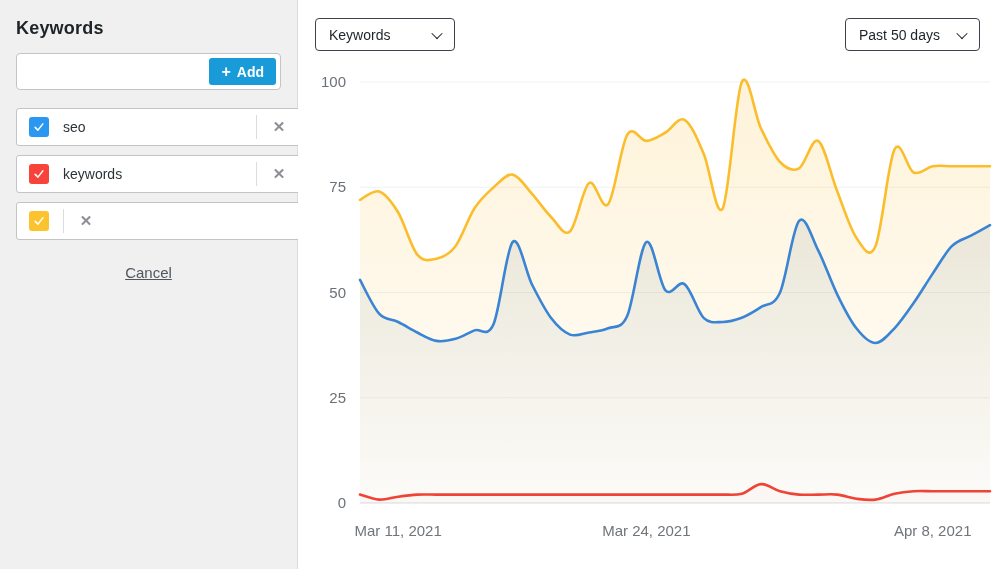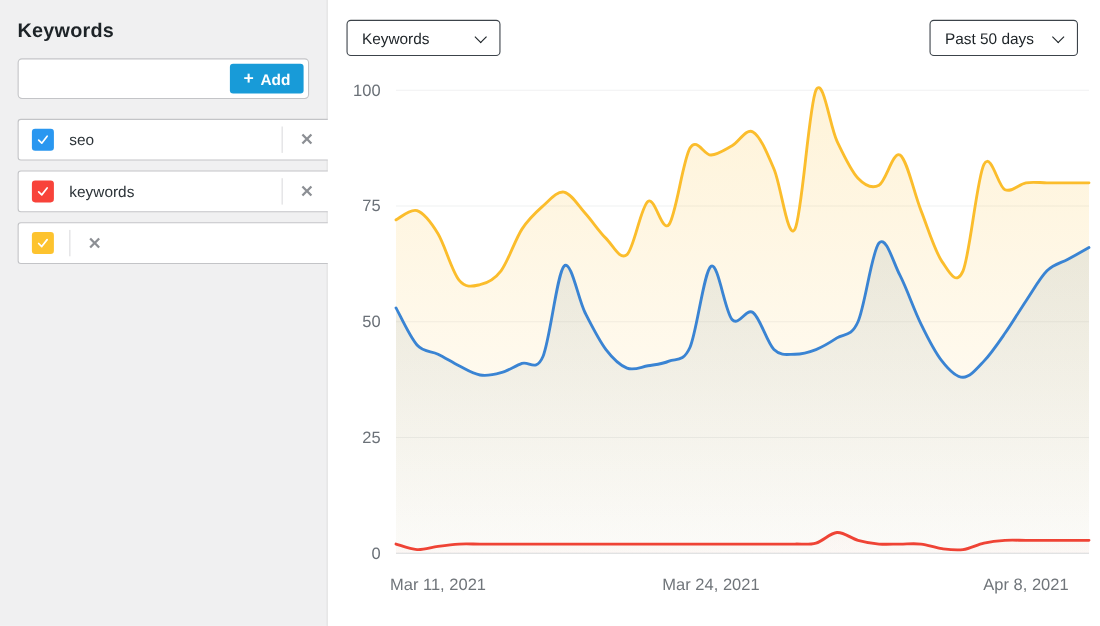--- a/index.html
+++ b/index.html
@@ -96,20 +96,21 @@
           <svg viewBox="0 0 20 20">
             <path d="M4.5 10.5 L8.5 14.5 L15.5 5.5" stroke="#fff" stroke-width="2.2" fill="none" stroke-linecap="round" stroke-linejoin="round"></path>
             </svg>
         </span>
         <span class="chip-x">
           <span>✕</span>
           </span>
       </div>
     </div>
 
+    <a class="cancel">Cancel</a>
   </aside>
 
   <main class="panel">
     <svg id="chart" viewBox="0 0 702 569">
         <line x1="62" y1="503" x2="692" y2="503" stroke="#d9dbdd" stroke-width="1"></line>
         <text x="48" y="508" text-anchor="end" class="ytick">0</text>
         <line x1="62" y1="397.75" x2="692" y2="397.75" stroke="#f0f1f2" stroke-width="1"></line>
         <text x="48" y="402.75" text-anchor="end" class="ytick">25</text>
         <line x1="62" y1="292.5" x2="692" y2="292.5" stroke="#f0f1f2" stroke-width="1"></line>
         <text x="48" y="297.5" text-anchor="end" class="ytick">50</text>

